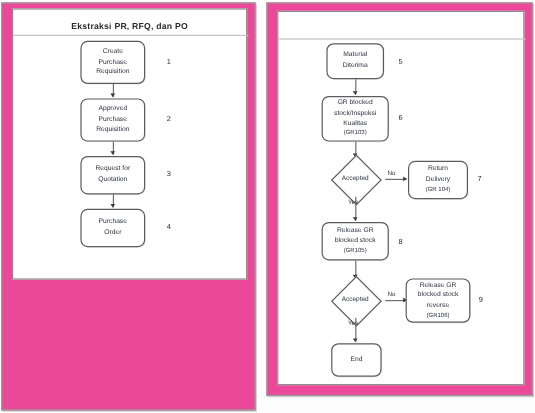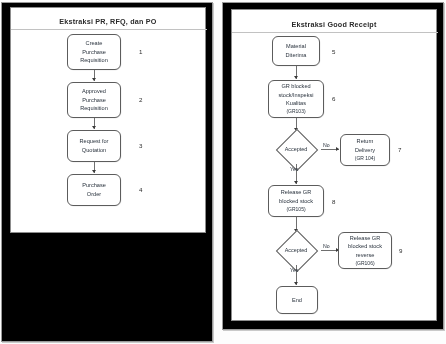--- a/index.html
+++ b/index.html
@@ -11,21 +11,21 @@
     position:relative;
   }
   .page{
     position:absolute;inset:0;
     background:#fdfdfd;
     display:flex;
   }
   
   .panel{
     position:absolute;
-    background:#000000;
+    background:#ec4899;
     box-sizing:border-box;
   }
   .panel-outer{
     border:1px solid #9a9a9a;
     box-shadow:1px 1px 0 #c9c9c9;
   }
   .panel-inner{
     position:absolute;
     border:1px solid #8d8d8d;
     box-sizing:border-box;
@@ -167,21 +167,20 @@
         <span>Order</span>
       </div>
       <div class="step-num" style="left:128px;top:178px;">4</div>
 
     </div>
   </div>
 
   <div class="panel panel-outer" id="right-panel">
     <div class="panel-inner" id="right-inner">
 
-      <div class="panel-title" id="right-title">Ekstraksi Good Receipt</div>
       <div class="title-rule" style="left:0;top:22px;width:206px;"></div>
 
       <div class="node" style="left:40px;top:26px;width:48px;height:30px;">
         <span>Material</span>
         <span>Diterima</span>
       </div>
       <div class="step-num" style="left:100px;top:38px;">5</div>
 
       <div class="vline" style="left:64px;top:56px;height:13px;"></div>
       <div class="arrow-down" style="left:61.5px;top:66px;"></div>

